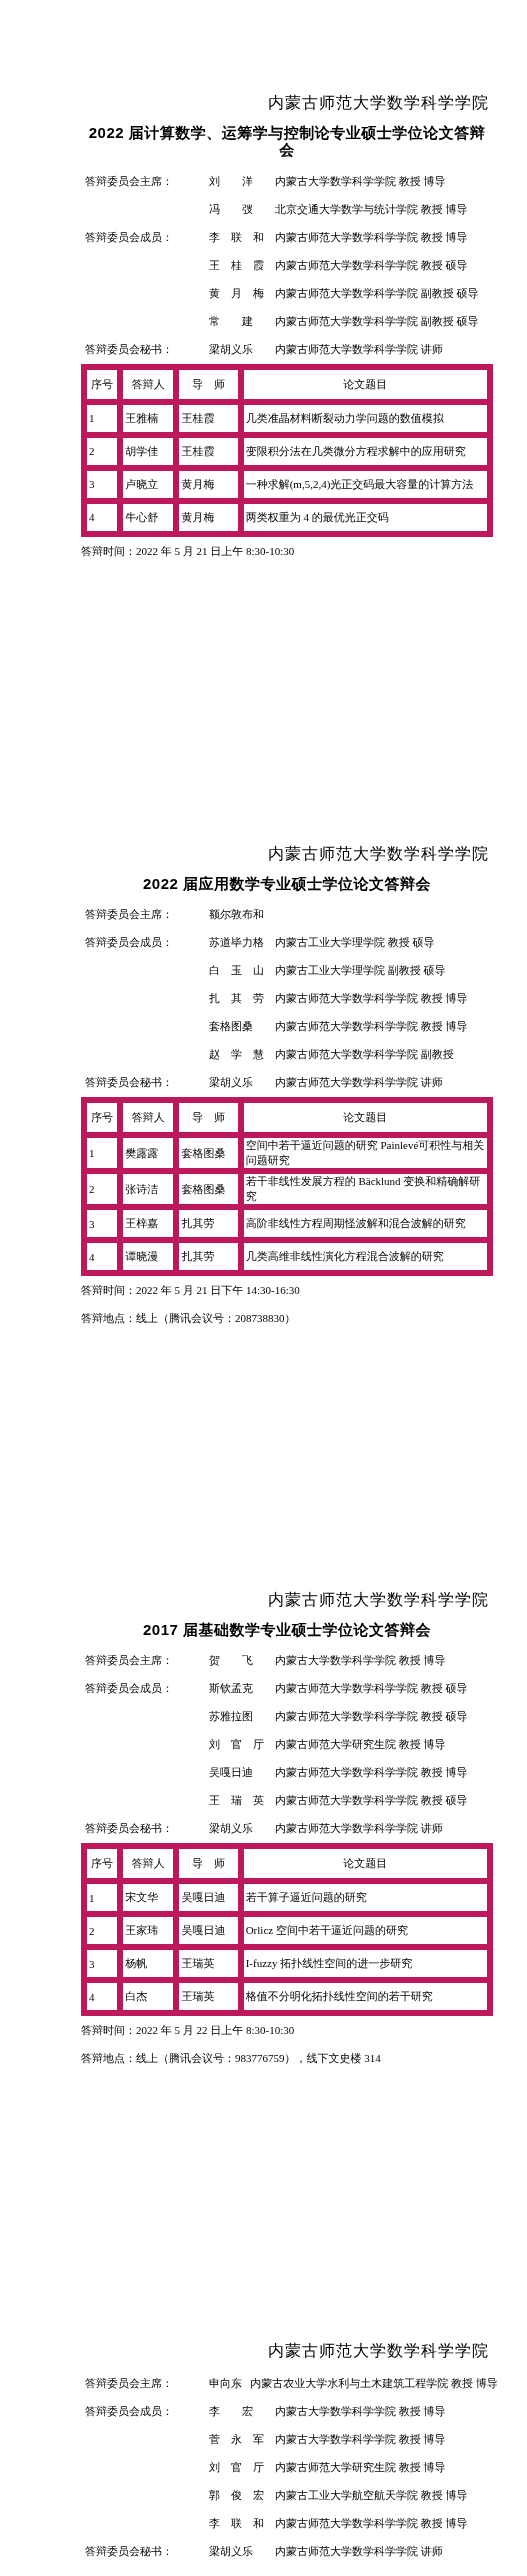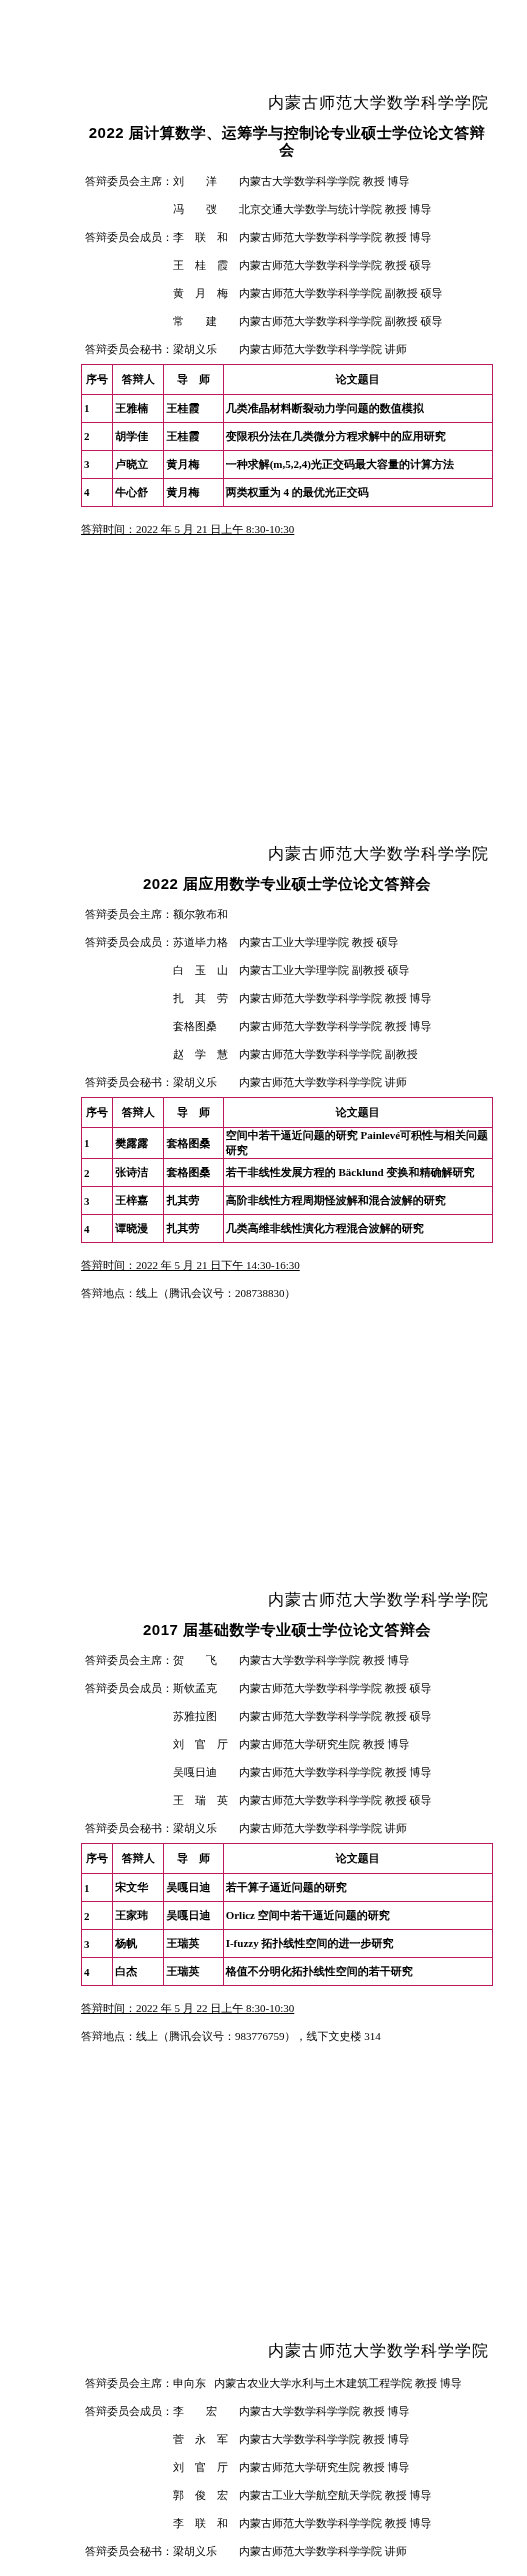--- a/index.html
+++ b/index.html
@@ -16,38 +16,38 @@
     font-family:"Liberation Serif","DejaVu Serif",serif;
   }
   .sec-subtitle{
     margin:11.3px 0 0 0;text-align:center;font-weight:700;
     font-size:15px;line-height:17.5px;letter-spacing:0.5px;
     font-family:"Liberation Sans","DejaVu Sans",sans-serif;
   }
   .committee{margin-top:8.2px;}
   .crow{display:flex;line-height:28px;font-size:11px;white-space:nowrap;}
   .clabel{width:92px;flex:0 0 auto;text-align:right;}
-  .cname{width:66px;flex:0 0 auto;}
+  .cname{width:66px;flex:0 0 auto;margin-left:36px;}
   .crow.compact .cname{width:auto;margin-right:8.2px;}
   .caff{flex:1 1 auto;}
   table.dtable{
     border-collapse:collapse;width:100%;margin-top:1px;
     table-layout:fixed;
   }
   .dtable th,.dtable td{
-    border:1px solid #be185d;padding:0 2.1px;vertical-align:middle;
-    font-weight:700;font-size:11px;overflow:hidden;
+    border:6px solid #be185d;padding:0 2.1px;vertical-align:middle;
+    font-weight:400;font-size:11px;overflow:hidden;
   }
   .dtable th{height:29px;}
   .dtable td{height:27px;}
   .c0{width:26px;}
   .c1{width:46px;}
   .c2{width:54px;}
   .footer-line{margin:0;font-size:11px;line-height:28px;white-space:nowrap;}
-  .footer-line.first{margin-top:8px;text-decoration:underline;}
+  .footer-line.first{margin-top:0;}
 </style>
 </head>
 <body>
 
 <div class="page">
 
   <section class="block" style="top:90px">
     <h1 class="sec-title">内蒙古师范大学数学科学学院</h1>
     <h2 class="sec-subtitle">2022 届计算数学、运筹学与控制论专业硕士学位论文答辩会</h2>
     <div class="committee">

